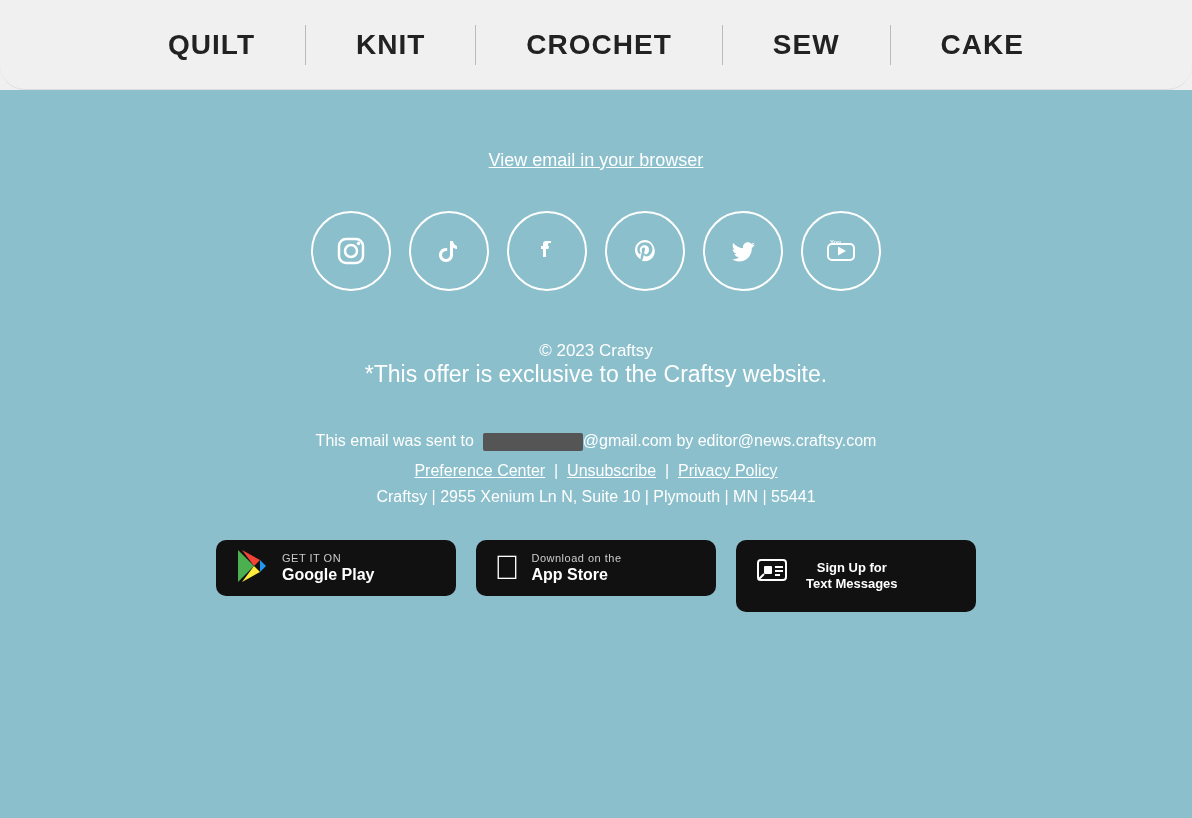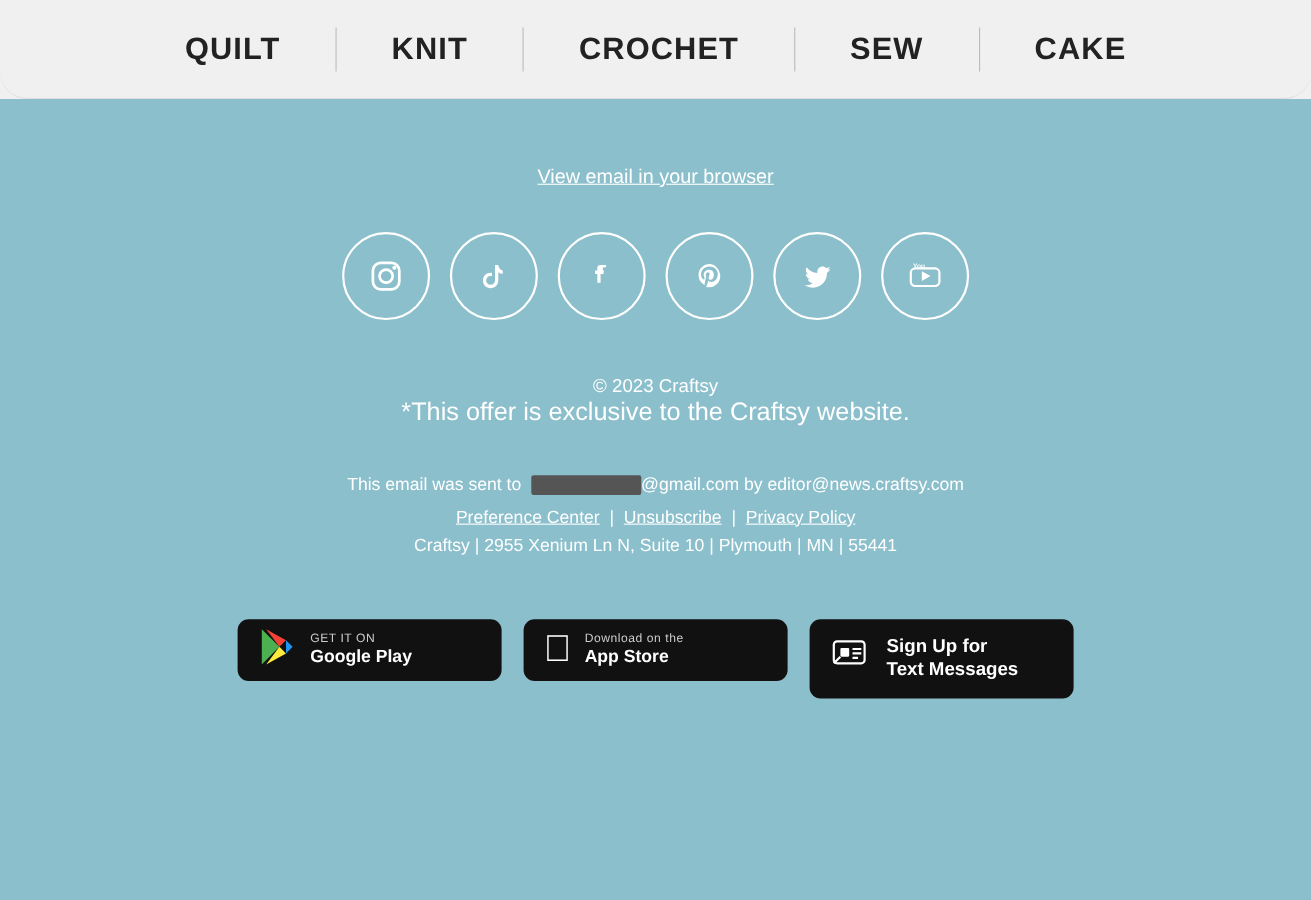--- a/index.html
+++ b/index.html
@@ -109,21 +109,21 @@
     }
     .email-links a {
       color: white;
       text-decoration: underline;
       cursor: pointer;
     }
     .address-text {
       color: white;
       font-size: 16px;
       text-align: center;
-      margin-bottom: 47px;
+      margin-bottom: 24px;
     }
 
     
     .app-buttons {
       display: flex;
       gap: 20px;
       margin-top: 10px;
     }
 
     .app-btn {
@@ -281,19 +281,19 @@
         <svg width="40" height="40" viewBox="0 0 40 40" fill="white">
           <rect x="4" y="8" width="28" height="20" rx="3" stroke="white" stroke-width="2" fill="none"></rect>
           <path d="M4 28 l6-6" stroke="white" stroke-width="2"></path>
           <rect x="10" y="14" width="8" height="8" rx="1" fill="white"></rect>
           <line x1="21" y1="15" x2="29" y2="15" stroke="white" stroke-width="2"></line>
           <line x1="21" y1="19" x2="29" y2="19" stroke="white" stroke-width="2"></line>
           <line x1="21" y1="23" x2="26" y2="23" stroke="white" stroke-width="2"></line>
         </svg>
       </span>
       <div class="app-btn-text-block">
-        <span class="app-btn-main" style="font-size:17px; white-space:normal; line-height:1.2;">Sign Up for<br>Text Messages</span>
+        <span class="app-btn-main" style="font-size:13px; white-space:normal; line-height:1.2;text-align:center;">Sign Up for<br>Text Messages</span>
       </div>
     </div>
 
   </div>
 
 </main>
 
 </body></html>

